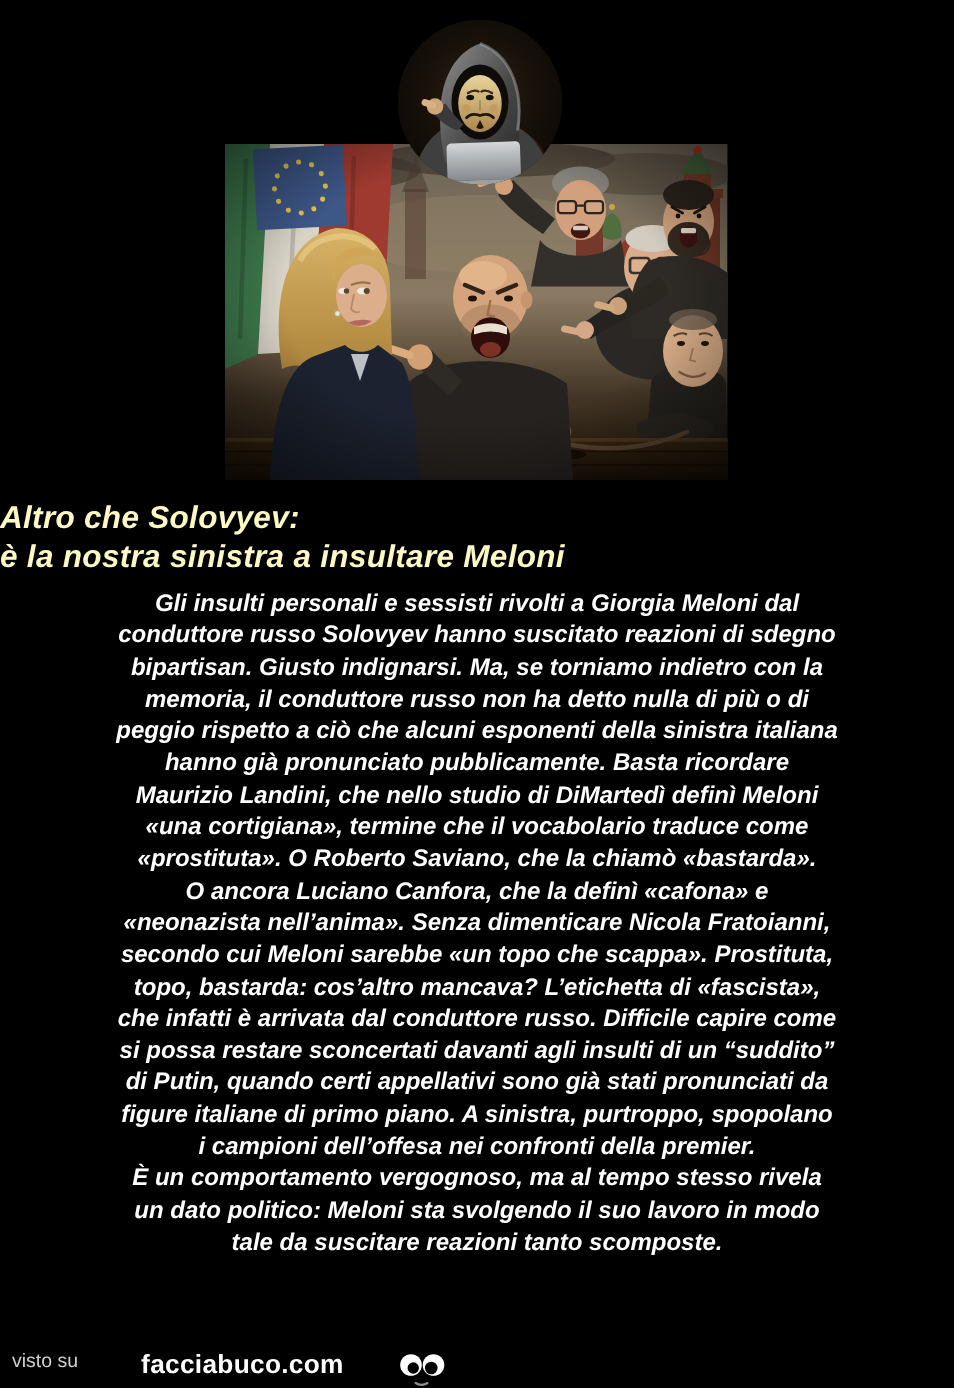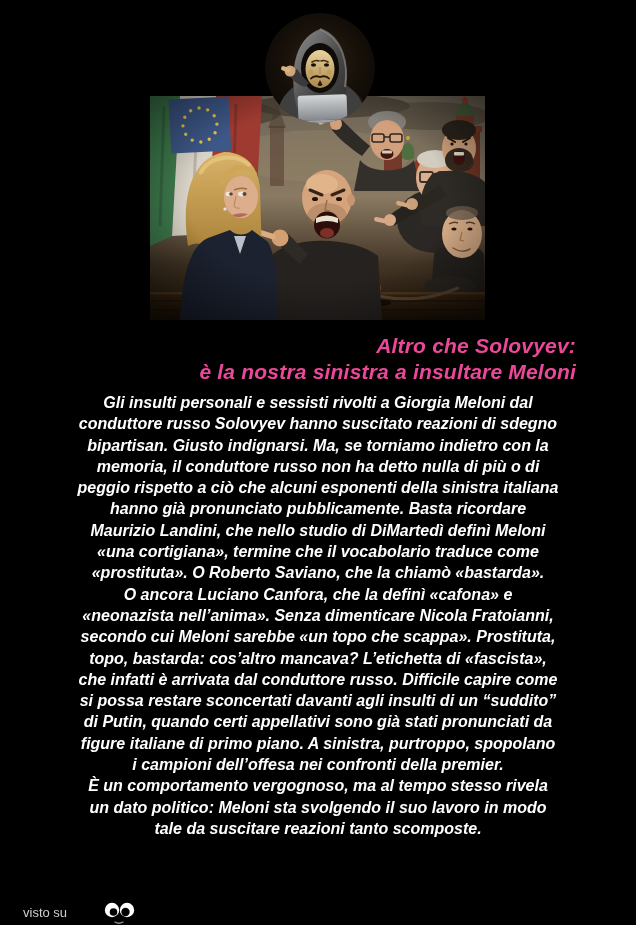--- a/index.html
+++ b/index.html
@@ -3,27 +3,27 @@
 <meta charset="utf-8">
 <style>
   html,body{margin:0;padding:0;background:#000;}
   .page{position:relative;width:636px;height:925px;background:#000;overflow:hidden;
         font-family:"Liberation Sans",sans-serif;}
   .avatar{position:absolute;left:265px;top:13px;width:110px;height:110px;border-radius:50%;
           overflow:hidden;z-index:3;}
   .avatar svg{display:block;}
   .montage{position:absolute;left:150px;top:96px;width:335px;height:224px;z-index:1;}
   .montage svg{display:block;}
-  .title{position:absolute;left:0;top:333px;width:576px;margin:0;text-align:right;
-         color:#ec4899;font-size:21px;line-height:26px;font-weight:bold;font-style:italic;
+  .title{position:absolute;left:0;top:333px;width:576px;margin:0;text-align:left;
+         color:#fef9c3;font-size:21px;line-height:26px;font-weight:bold;font-style:italic;
          white-space:pre-line;letter-spacing:.2px;z-index:2;}
   .article{position:absolute;left:10px;top:392px;width:616px;margin:0;text-align:center;
            color:#fff;font-size:16px;line-height:21.3px;font-weight:bold;font-style:italic;
            white-space:pre-line;z-index:2;}
-  .footer{position:absolute;left:23px;top:899px;display:flex;align-items:center;z-index:2;gap:29px;}
+  .footer{position:absolute;left:8px;top:899px;display:flex;z-index:2;gap:29px;}
   .seen{font-size:13px;color:#cfcfcf;font-weight:400;}
   .site{font-size:17.5px;color:#fff;font-weight:bold;letter-spacing:.2px;text-decoration:none;
         margin-left:13px;cursor:pointer;}
   .eyes{margin-left:7px;display:flex;align-items:center;}
 </style>
 </head>
 <body>
 
 <div class="page">
 
@@ -281,20 +281,21 @@
 si possa restare sconcertati davanti agli insulti di un “suddito”
 di Putin, quando certi appellativi sono già stati pronunciati da
 figure italiane di primo piano. A sinistra, purtroppo, spopolano
 i campioni dell’offesa nei confronti della premier.
 È un comportamento vergognoso, ma al tempo stesso rivela
 un dato politico: Meloni sta svolgendo il suo lavoro in modo
 tale da suscitare reazioni tanto scomposte.</p>
 
   <div class="footer">
     <span class="seen">visto su</span>
+    <a class="site">facciabuco.com</a>
     <span class="eyes">
       <svg width="32" height="27" viewBox="0 0 32 27">
         <circle cx="9" cy="11" r="7.2" fill="#fff"></circle>
         <circle cx="10.5" cy="13" r="3.8" fill="#000"></circle>
         <circle cx="24" cy="11" r="7.2" fill="#fff"></circle>
         <circle cx="22.5" cy="13" r="4.2" fill="#000"></circle>
         <path d="M12,23 q4,2.5 8,0" stroke="#8f8f8f" stroke-width="1.4" fill="none" stroke-linecap="round"></path>
       </svg>
     </span>
   </div>

